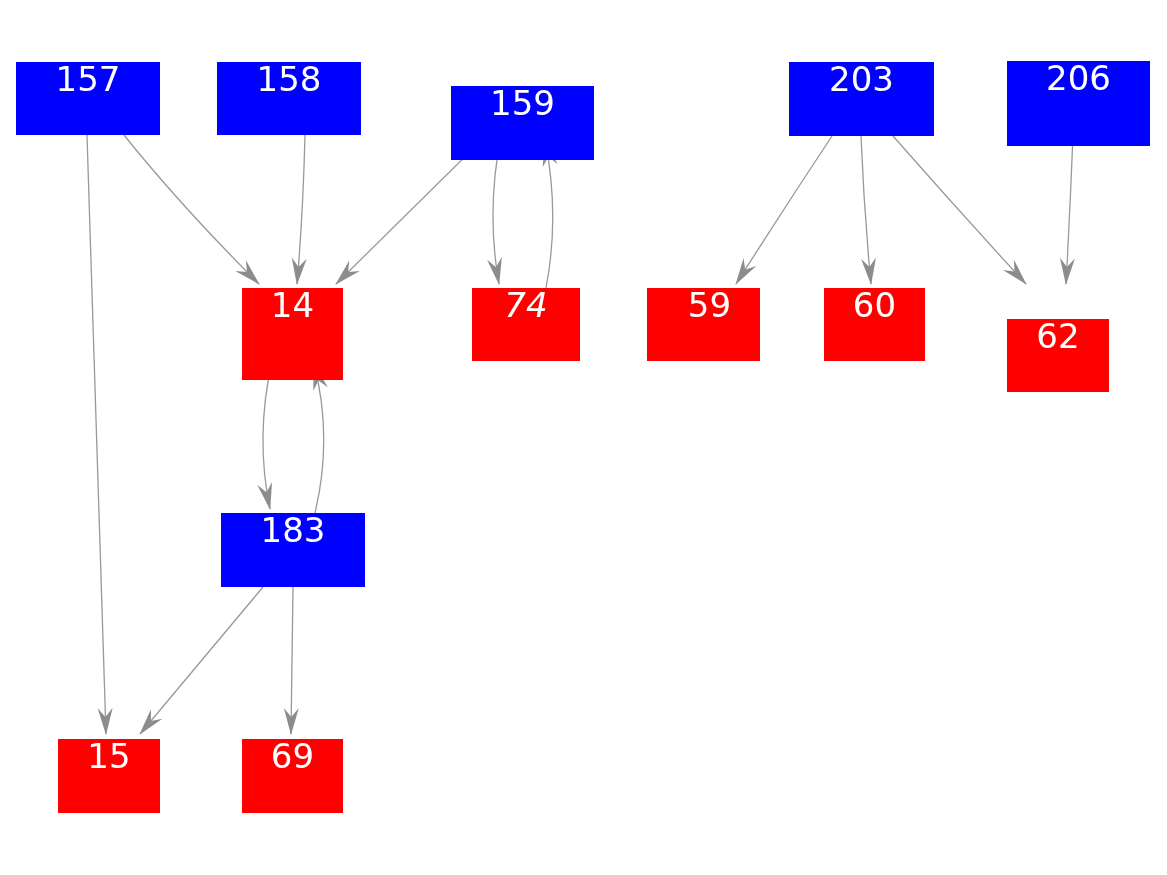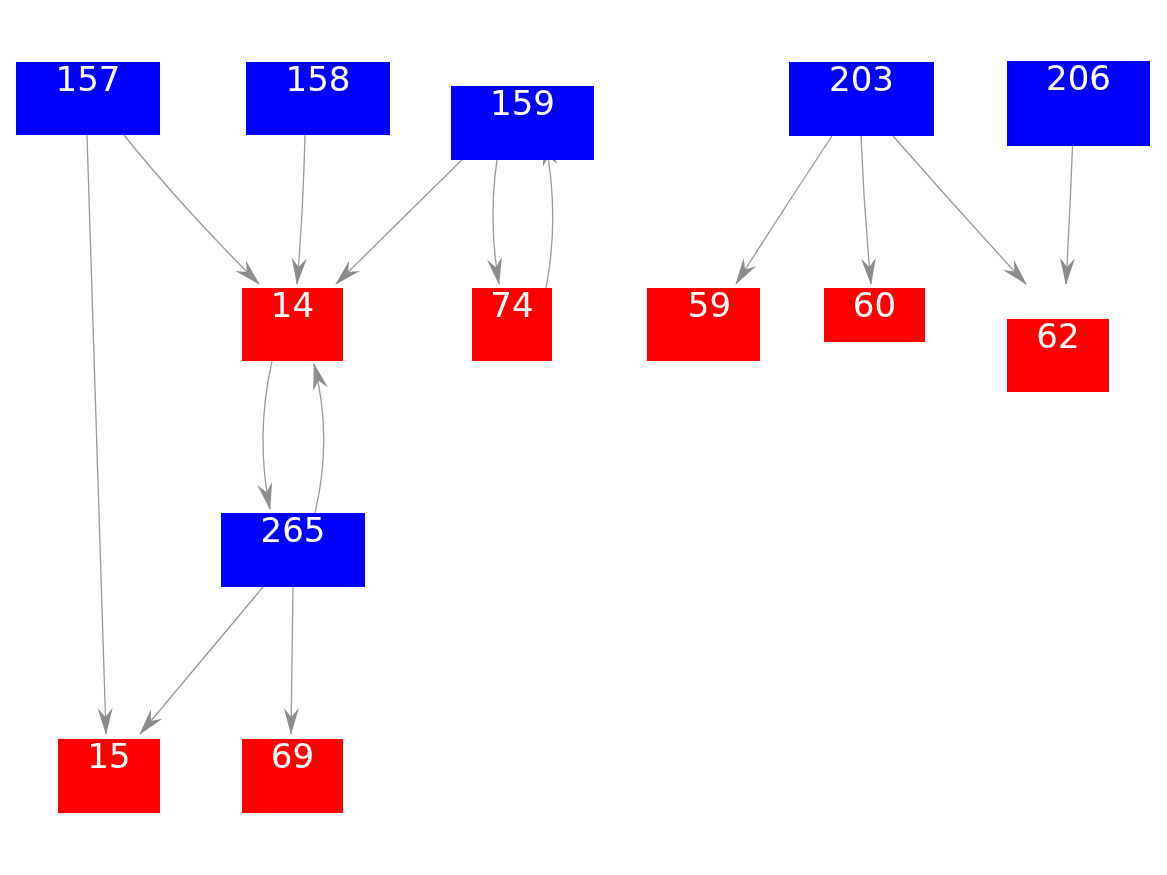--- a/index.html
+++ b/index.html
@@ -68,49 +68,49 @@
         <path class="edge" d="M315,513 Q333,437 314,364" marker-end="url(#arrowhead)"></path>
         <path class="edge" d="M263,587 Q201,661 140,734" marker-end="url(#arrowhead)"></path>
         <path class="edge" d="M293,587 Q292,661 291,734" marker-end="url(#arrowhead)"></path>
         <path class="edge" d="M87,135 Q97,455 106,734" marker-end="url(#arrowhead)"></path>
       </g>
   </svg>
   <div id="node-layer">
       <div class="node blue" style="left: 16px; top: 62px; width: 144px; height: 73px;">
         <span>157</span>
       </div>
-      <div class="node blue" style="left: 246px; top: 62px; width: 144px; height: 73px;">
+      <div class="node blue" style="left: 217px; top: 62px; width: 144px; height: 73px;">
         <span>158</span>
       </div>
       <div class="node blue" style="left: 451px; top: 62px; width: 143px; height: 74px; margin-top: 24px;">
         <span>159</span>
       </div>
       <div class="node blue" style="left: 789px; top: 62px; width: 145px; height: 74px;">
         <span>203</span>
       </div>
       <div class="node blue" style="left: 1007px; top: 61px; width: 143px; height: 85px;">
         <span>206</span>
       </div>
-      <div class="node red" style="left: 242px; top: 288px; width: 101px; height: 73px;">
+      <div class="node red" style="left: 242px; top: 288px; width: 101px; height: 92px;">
         <span>14</span>
       </div>
-      <div class="node red" style="left: 472px; top: 288px; width: 80px; height: 73px;">
+      <div class="node red" style="left: 472px; top: 288px; width: 108px; height: 73px; font-style: italic;">
         <span>74</span>
       </div>
       <div class="node red" style="left: 647px; top: 288px; width: 101px; height: 73px; padding-left: 12px;">
         <span>59</span>
       </div>
-      <div class="node red" style="left: 824px; top: 288px; width: 101px; height: 54px;">
+      <div class="node red" style="left: 824px; top: 288px; width: 101px; height: 73px;">
         <span>60</span>
       </div>
       <div class="node red" style="left: 1007px; top: 288px; width: 102px; height: 73px; margin-top: 31px;">
         <span>62</span>
       </div>
       <div class="node blue" style="left: 221px; top: 513px; width: 144px; height: 74px;">
-        <span>265</span>
+        <span>183</span>
       </div>
       <div class="node red" style="left: 58px; top: 739px; width: 102px; height: 74px;">
         <span>15</span>
       </div>
       <div class="node red" style="left: 242px; top: 739px; width: 101px; height: 74px;">
         <span>69</span>
       </div>
     </div>
 </div>
 

